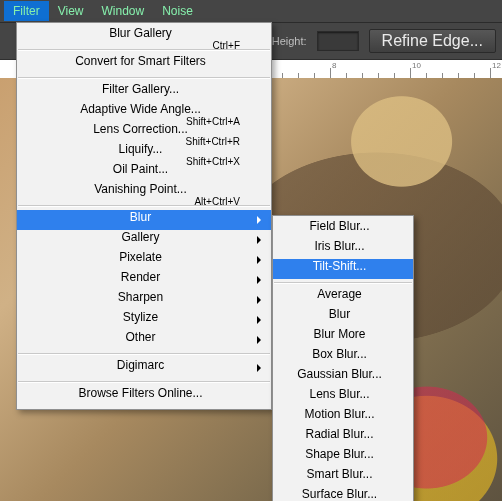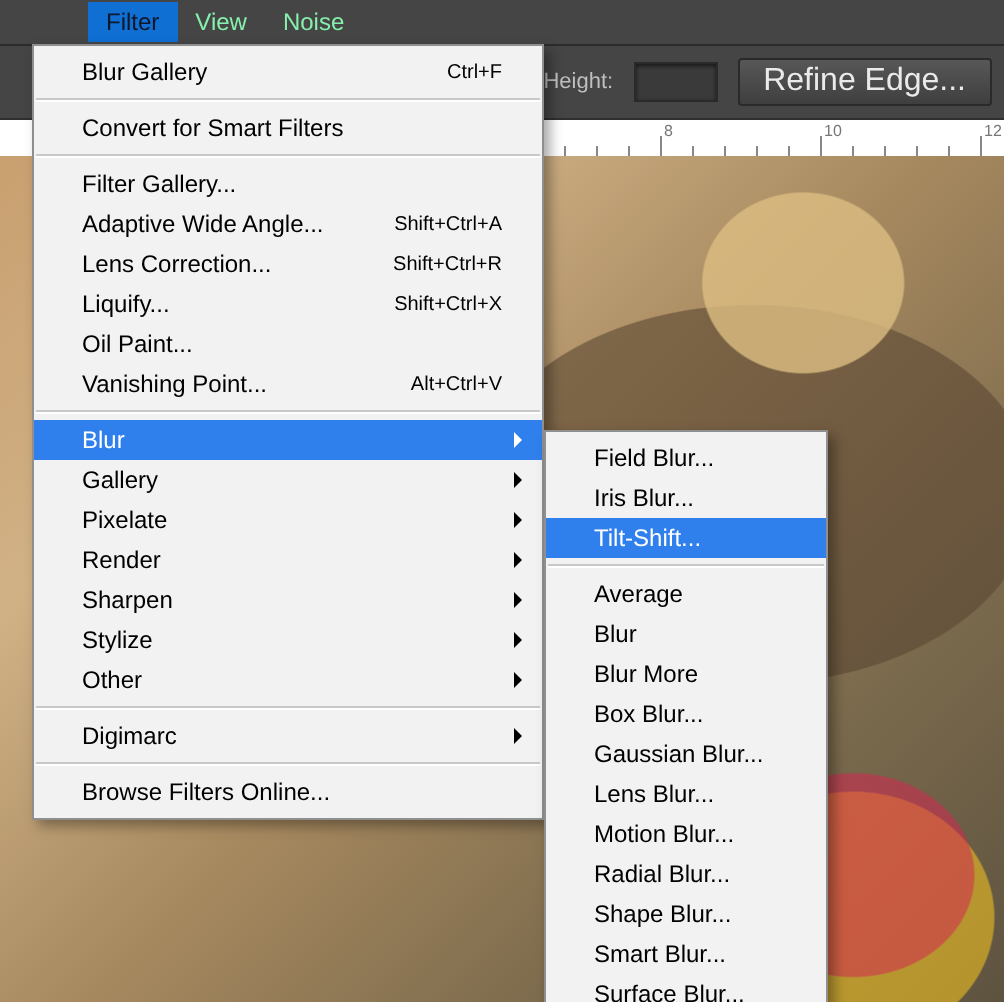--- a/index.html
+++ b/index.html
@@ -2,21 +2,21 @@
 <html><head>
 <meta charset="utf-8">
 <style>
   html,body{margin:0;padding:0;width:502px;height:501px;overflow:hidden;
     font-family:"Segoe UI",Tahoma,Arial,sans-serif;font-size:12px;
     background:#454545;color:#e6e6e6;user-select:none;}
   
   .menubar{height:22px;background:#454545;display:flex;align-items:center;
     padding:0 4px;border-bottom:1px solid #2b2b2b;}
   .menubar .menu-item{padding:3px 9px;color:#86efac;}
-  .menubar .menu-item.active{background:#0f6fd2;color:#0f172a;margin-left:40px;}
+  .menubar .menu-item.active{background:#0f6fd2;color:#86efac;}
   .optionsbar{height:36px;background:#454545;display:flex;align-items:center;
     gap:8px;padding:0 6px;border-bottom:1px solid #2f2f2f;position:relative;}
   .ob-right{margin-left:auto;display:flex;align-items:center;gap:10px;}
   .icon-btn{width:24px;height:24px;display:inline-flex;align-items:center;
     justify-content:center;color:#cfcfcf;}
   .field-label{color:#bfbfbf;font-size:11px;}
   .field-box{width:40px;height:18px;background:#3a3a3a;border:1px solid #2a2a2a;
     box-shadow:inset 0 1px 2px rgba(0,0,0,.6);}
   .pill-btn{height:22px;padding:0 12px;display:inline-flex;align-items:center;
     border:1px solid #2a2a2a;border-radius:2px;color:#eaeaea;
@@ -38,36 +38,37 @@
       radial-gradient(ellipse at 85% 85%, rgba(210,40,80,.55) 0 60px, transparent 61px),
       radial-gradient(ellipse at 85% 90%, rgba(250,200,30,.55) 0 70px, transparent 71px),
       radial-gradient(ellipse at 80% 15%, rgba(220,190,130,.8) 0 50px, transparent 51px),
       radial-gradient(ellipse at 75% 40%, rgba(90,70,50,.6) 0 140px, transparent 141px);}
   
   .menu{position:absolute;background:#f2f2f2;color:#000;
     border:1px solid #8f8f8f;box-shadow:3px 3px 6px rgba(0,0,0,.35);
     padding:3px 0;z-index:20;}
   .menu.main{left:16px;top:22px;width:254px;}
   .menu.sub{left:272px;top:215px;width:140px;}
-  .menu .row{height:20px;display:flex;align-items:center;padding:0 20px 0 24px;
-    position:relative;white-space:nowrap;}
+  .menu .row{height:20px;display:flex;align-items:center;padding:0 31px 0 24px;
+    position:relative;white-space:nowrap;flex-direction:column;}
   .menu .row.hi{background:#2f80ed;color:#fff;}
   .menu .row .shortcut{margin-left:auto;color:#000;font-size:10px;}
   .menu .row.hassub::after{content:"";position:absolute;right:6px;top:6px;
     border:4px solid transparent;border-left-color:#000;}
   .menu .row.hi.hassub::after{border-left-color:#fff;}
   .menu .sep{height:1px;margin:3px 1px;background:#c9c9c9;
     border-bottom:1px solid #fff;}
 </style>
 </head>
 <body>
 
 <div class="menubar" id="menubar">
     <span class="menu-item active">Filter</span>
     <span class="menu-item">View</span>
+    <span class="menu-item">Window</span>
     <span class="menu-item">Noise</span>
   </div>
 
 <div class="optionsbar">
   <div class="ob-right">
     <span class="icon-btn">
       <svg width="14" height="14" viewBox="0 0 14 14">
           <path fill="#cfcfcf" d="M1 3h8v2H1zM9 1l4 3-4 3zM13 11H5V9h8zM5 13L1 10l4-3z"></path>
         </svg>
     </span>

